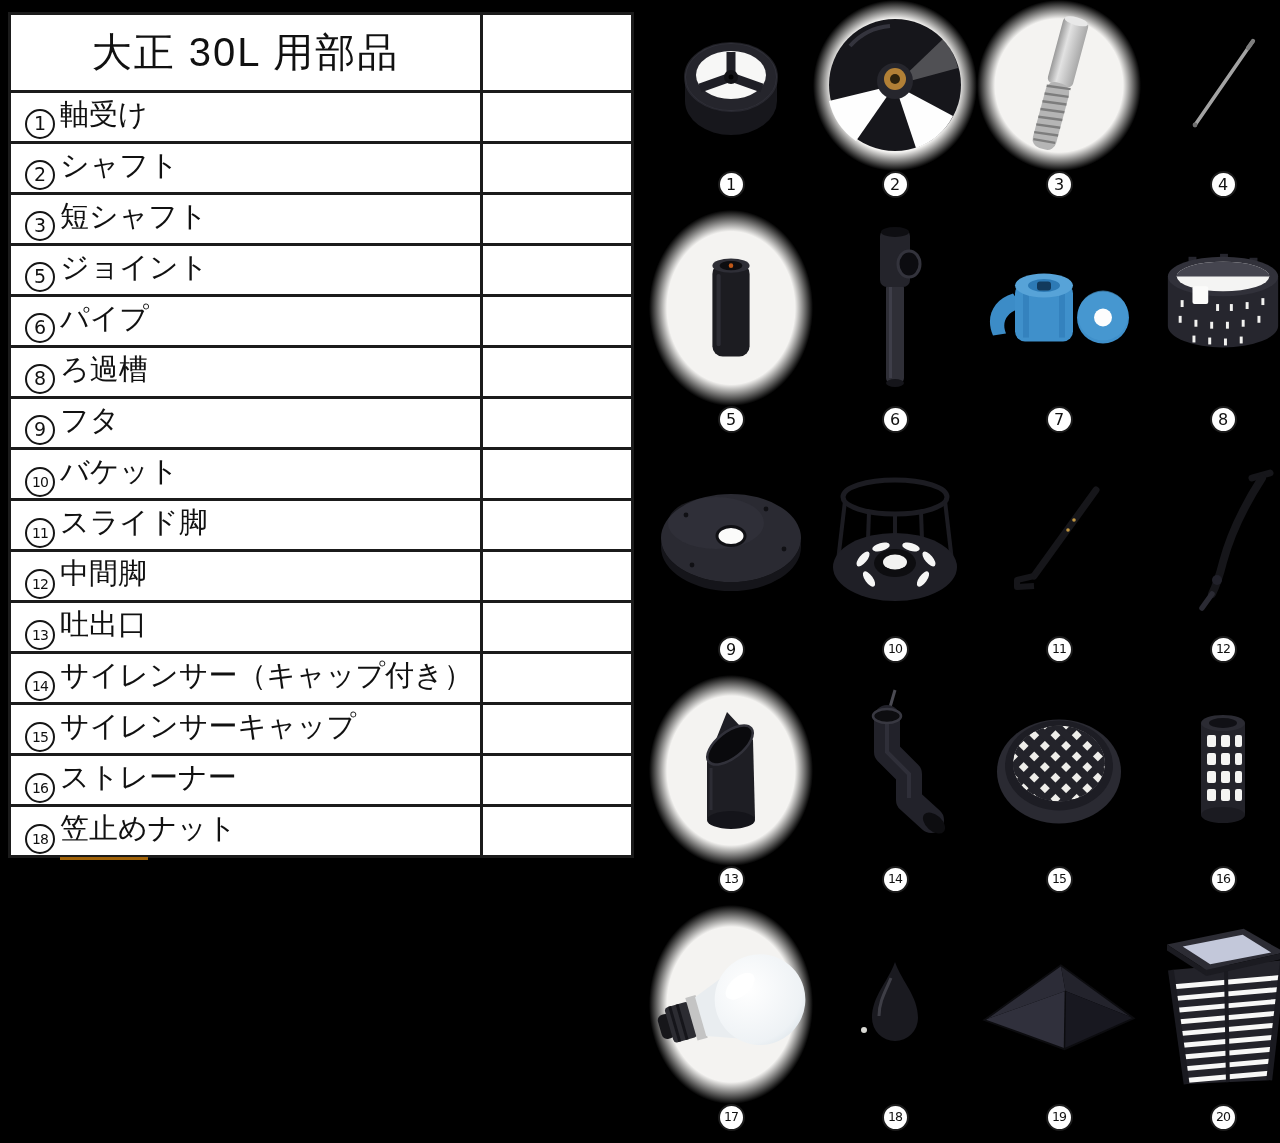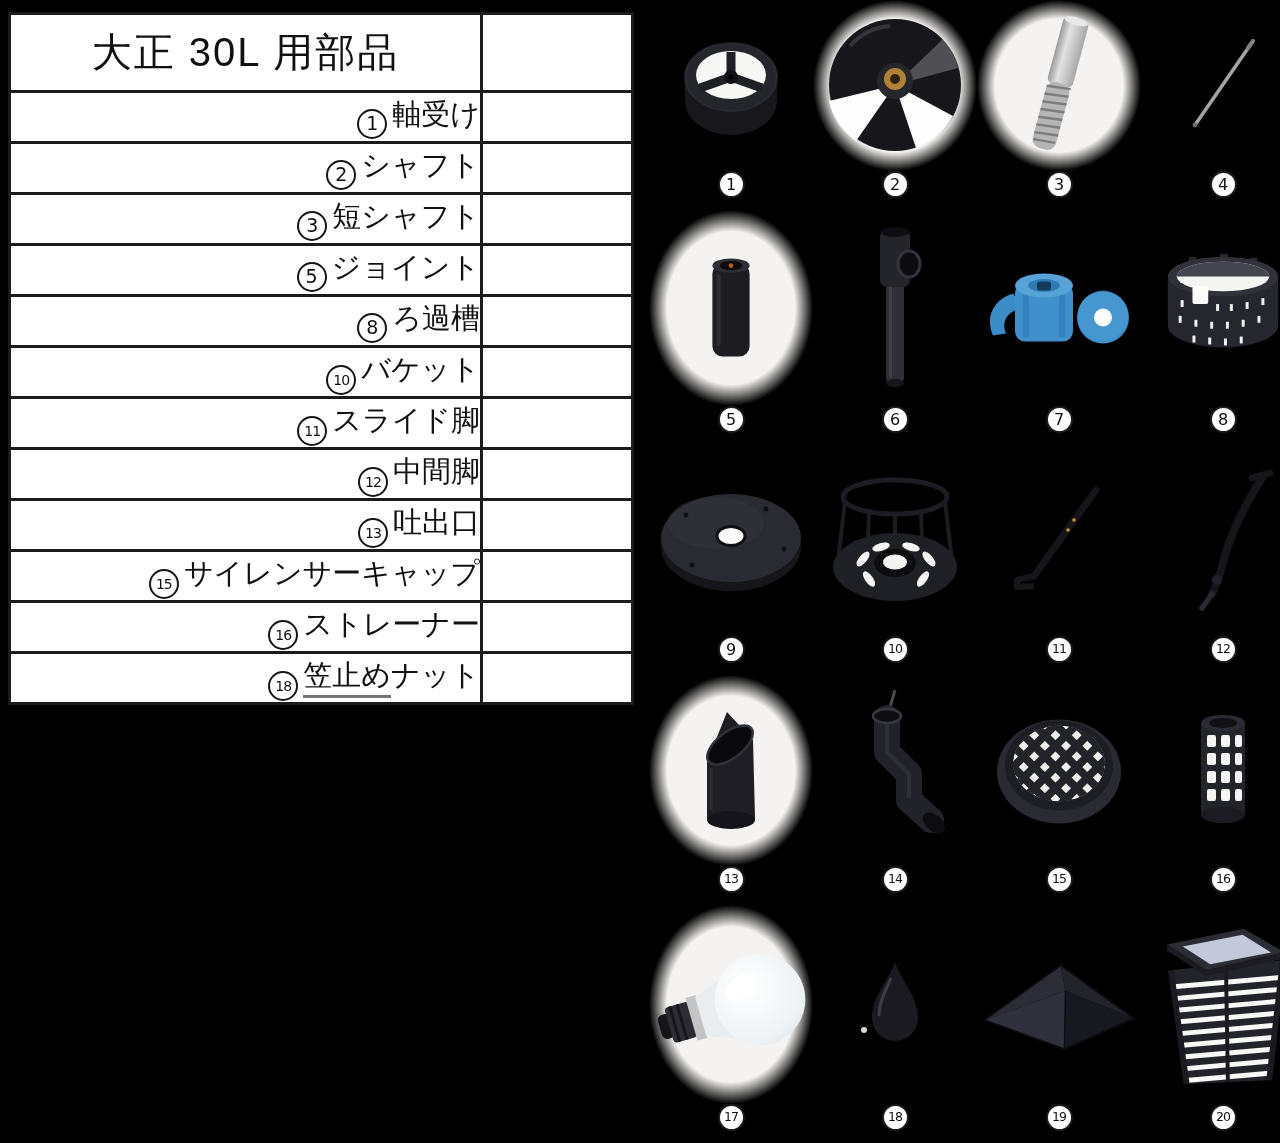--- a/index.html
+++ b/index.html
@@ -3,24 +3,24 @@
 <meta charset="utf-8">
 <style>
   html,body{margin:0;padding:0;background:#ffffff;}
   .page{position:relative;width:1280px;height:1143px;background:#000000;overflow:hidden;
         font-family:"Liberation Sans","DejaVu Sans",sans-serif;color:#111;}
 
   
   table.parts{position:absolute;left:8px;top:12px;border-collapse:collapse;table-layout:fixed;}
   table.parts td{border:3px solid #1b1b1b;background:#fff;vertical-align:middle;}
   td.title-cell{height:73px;text-align:center;font-size:40px;letter-spacing:2px;}
-  td.name-cell{height:46px;padding:0 0 0 14px;font-size:29px;white-space:nowrap;text-align:right;}
+  td.name-cell{height:46px;padding:0 0 0 14px;font-size:29px;white-space:nowrap;}
   td.qty-cell{height:46px;}
   td.qty-head{height:73px;}
-  .u{border-bottom:3px solid #737373;padding-bottom:4px;}
+  .u{border-bottom:3px solid #a16207;padding-bottom:13px;}
   .u:empty{border-bottom:none;padding:0;}
 
   .cnum{display:inline-flex;align-items:center;justify-content:center;
         width:30px;height:30px;border:2.5px solid #151515;border-radius:50%;
         font-family:"DejaVu Sans",sans-serif;font-size:19px;line-height:1;
         margin-right:5px;vertical-align:-6px;box-sizing:border-box;}
   .cnum.d2{font-size:14px;letter-spacing:-1px;}
 
   
   .gallery{position:absolute;left:649px;top:0;width:656px;height:1143px;display:grid;
@@ -58,37 +58,49 @@
         </tr>
     <tr>
           <td class="name-cell"><span class="cnum">3</span><span class="u"></span><span>短シャフト</span></td>
           <td class="qty-cell"></td>
         </tr>
     <tr>
           <td class="name-cell"><span class="cnum">5</span><span class="u"></span><span>ジョイント</span></td>
           <td class="qty-cell"></td>
         </tr>
     <tr>
+          <td class="name-cell"><span class="cnum">6</span><span class="u"></span><span>パイプ</span></td>
+          <td class="qty-cell"></td>
+        </tr>
+    <tr>
           <td class="name-cell"><span class="cnum">8</span><span class="u"></span><span>ろ過槽</span></td>
           <td class="qty-cell"></td>
         </tr>
     <tr>
+          <td class="name-cell"><span class="cnum">9</span><span class="u"></span><span>フタ</span></td>
+          <td class="qty-cell"></td>
+        </tr>
+    <tr>
           <td class="name-cell"><span class="cnum d2">10</span><span class="u"></span><span>バケット</span></td>
           <td class="qty-cell"></td>
         </tr>
     <tr>
           <td class="name-cell"><span class="cnum d2">11</span><span class="u"></span><span>スライド脚</span></td>
           <td class="qty-cell"></td>
         </tr>
     <tr>
           <td class="name-cell"><span class="cnum d2">12</span><span class="u"></span><span>中間脚</span></td>
           <td class="qty-cell"></td>
         </tr>
     <tr>
           <td class="name-cell"><span class="cnum d2">13</span><span class="u"></span><span>吐出口</span></td>
+          <td class="qty-cell"></td>
+        </tr>
+    <tr>
+          <td class="name-cell"><span class="cnum d2">14</span><span class="u"></span><span>サイレンサー（キャップ付き）</span></td>
           <td class="qty-cell"></td>
         </tr>
     <tr>
           <td class="name-cell"><span class="cnum d2">15</span><span class="u"></span><span>サイレンサーキャップ</span></td>
           <td class="qty-cell"></td>
         </tr>
     <tr>
           <td class="name-cell"><span class="cnum d2">16</span><span class="u"></span><span>ストレーナー</span></td>
           <td class="qty-cell"></td>
         </tr>

